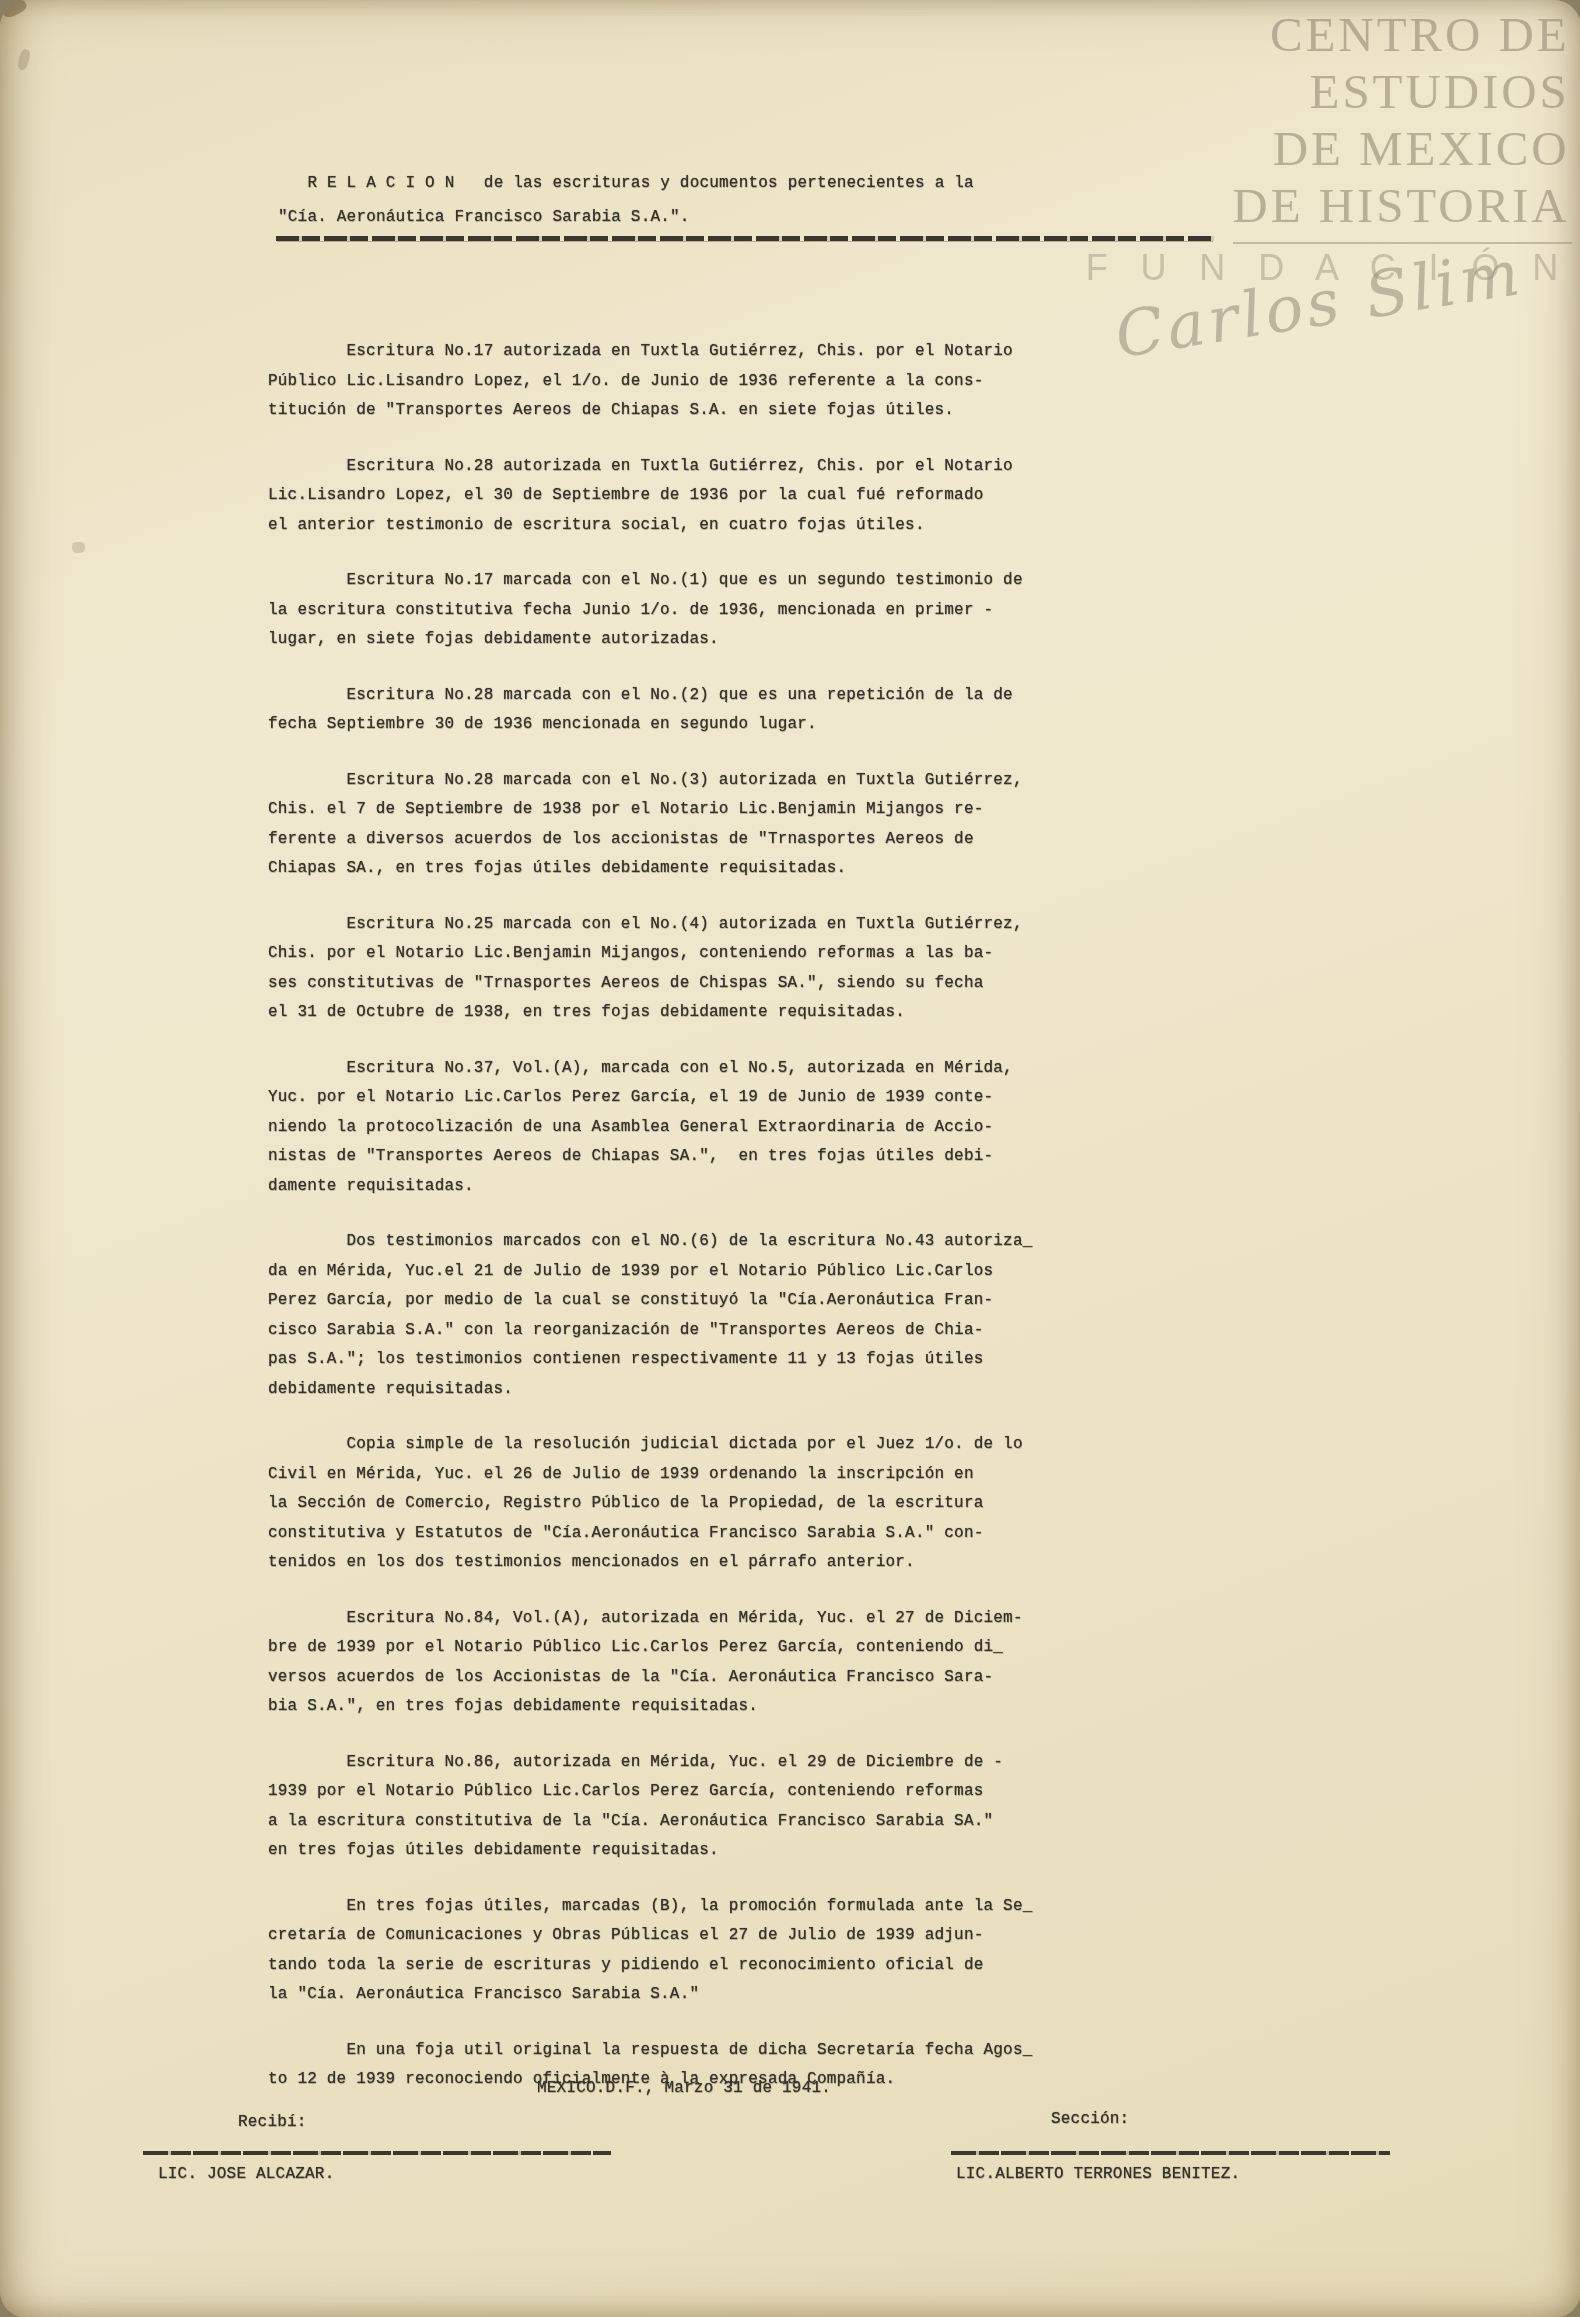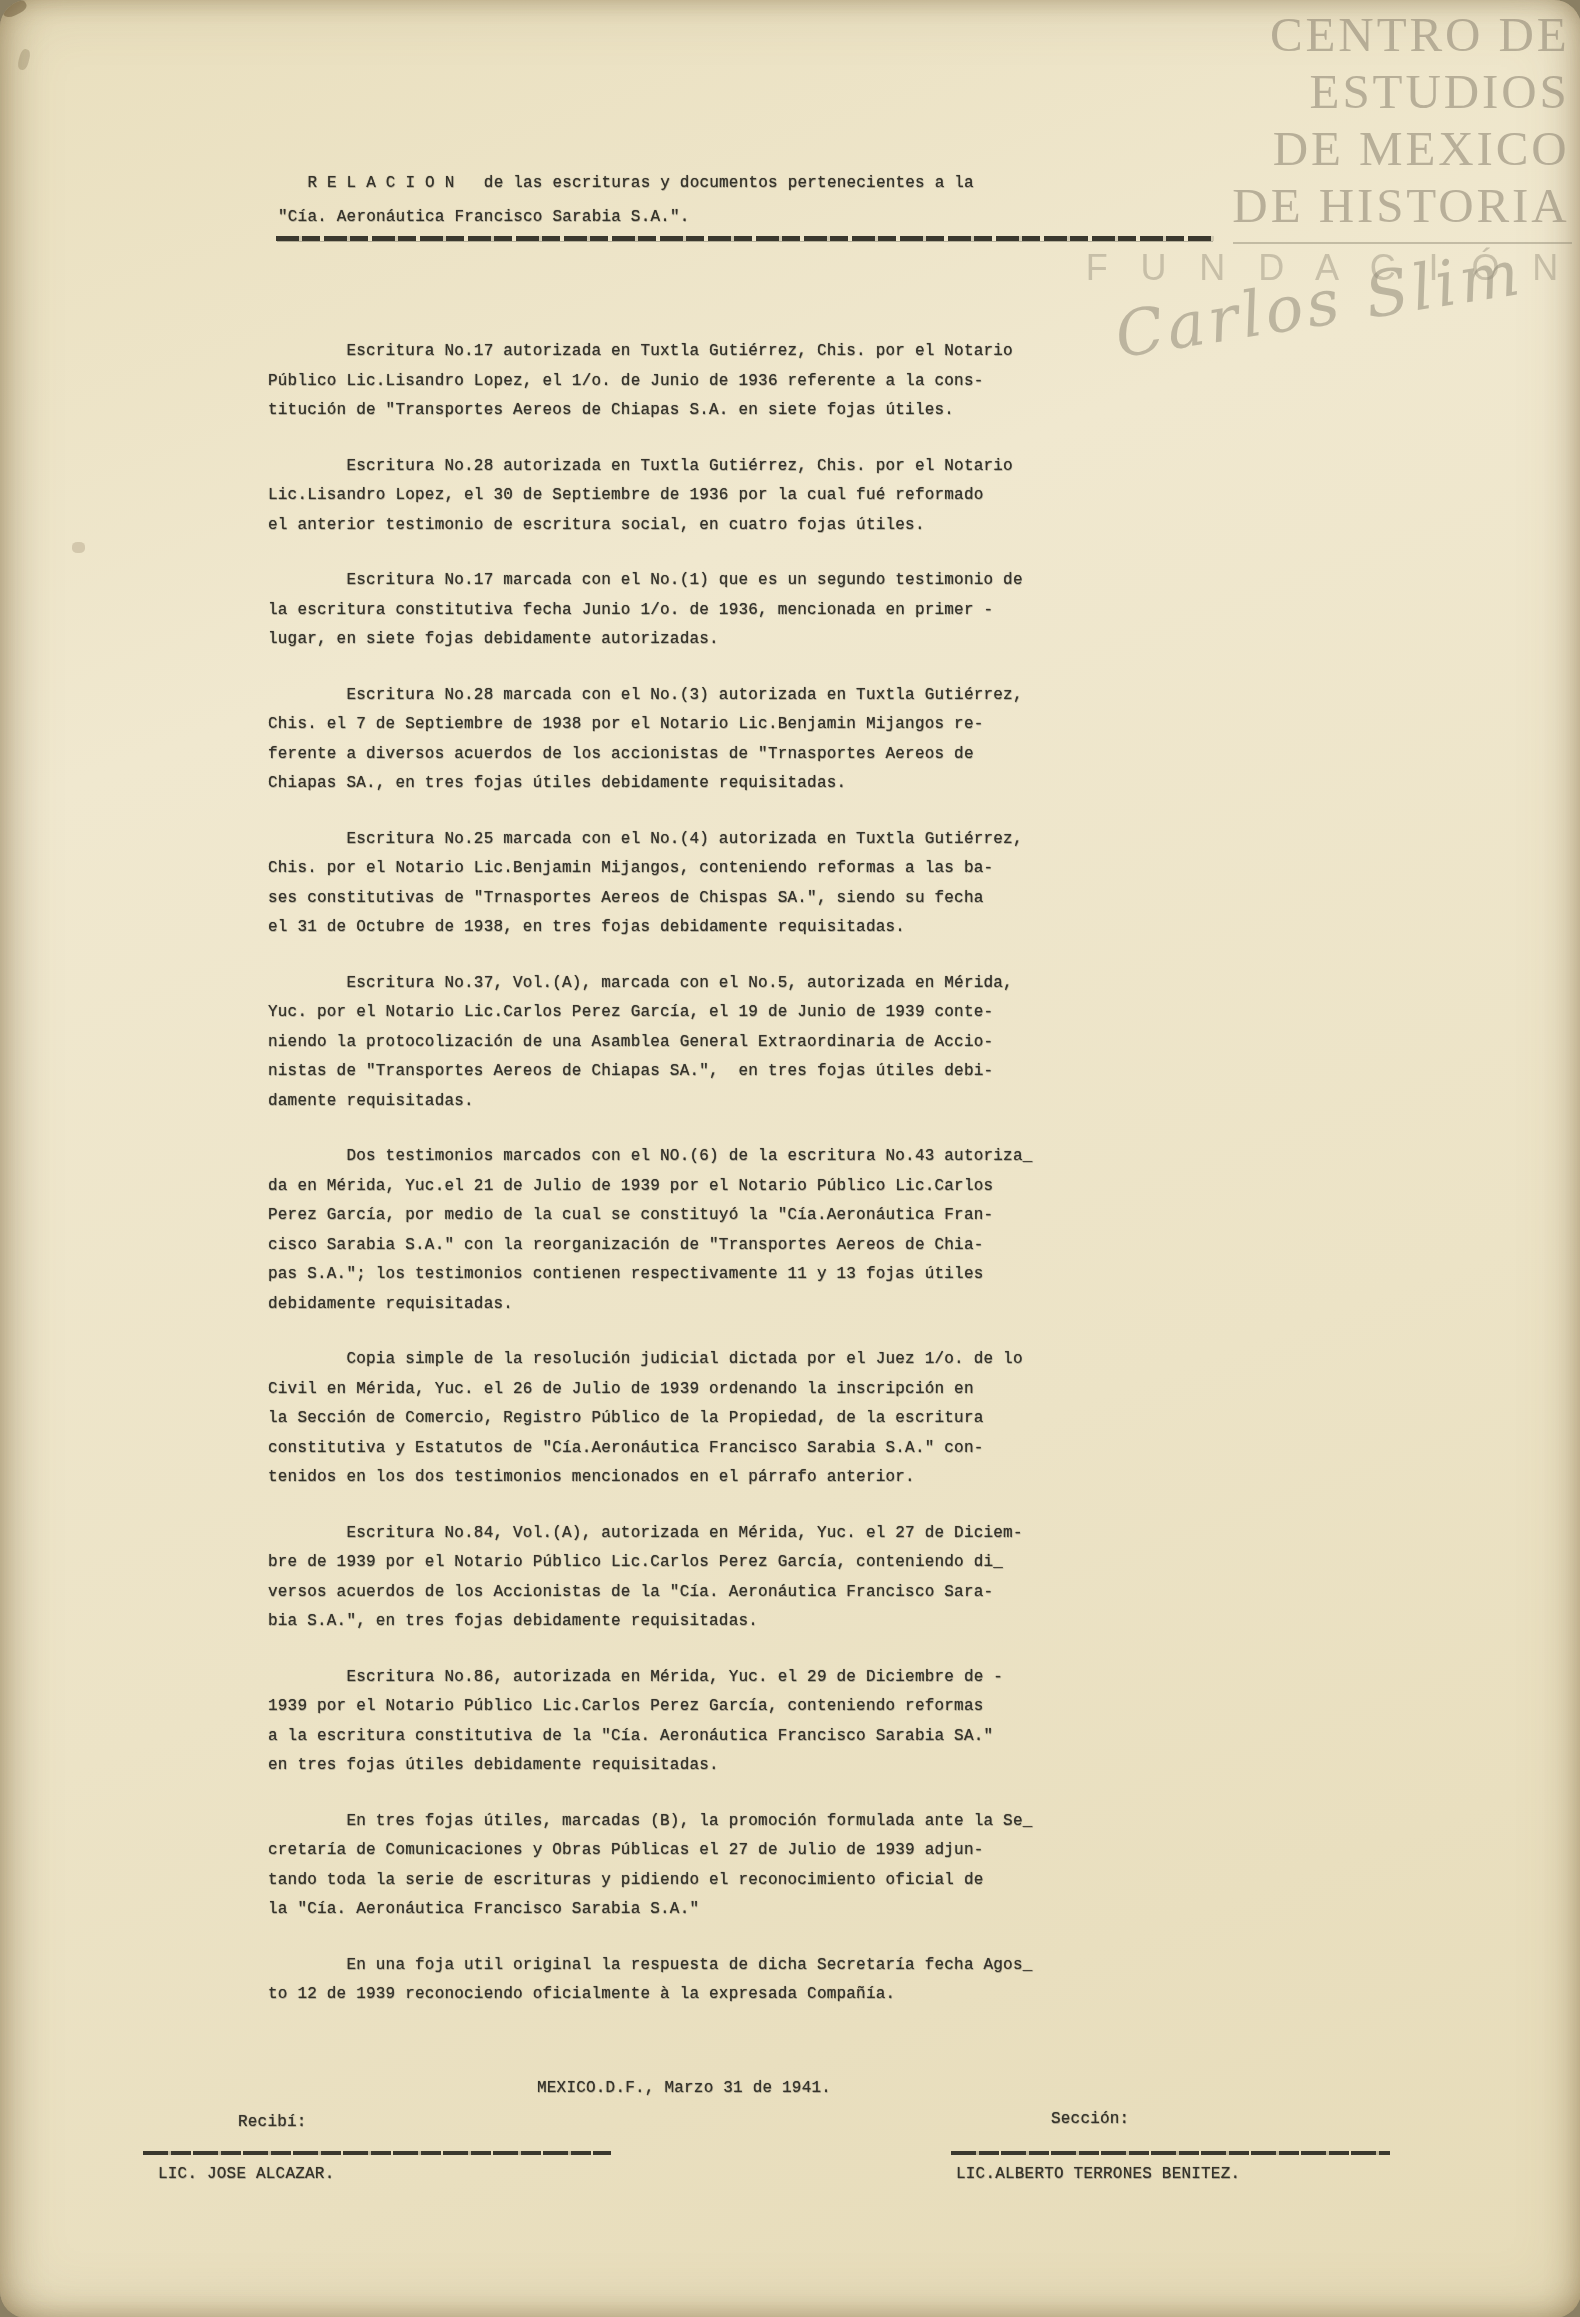--- a/index.html
+++ b/index.html
@@ -102,20 +102,22 @@
   <div class="body-col">
     <p class="typed">        Escritura No.17 autorizada en Tuxtla Gutiérrez, Chis. por el Notario
 Público Lic.Lisandro Lopez, el 1/o. de Junio de 1936 referente a la cons-
 titución de "Transportes Aereos de Chiapas S.A. en siete fojas útiles.</p>
     <p class="typed">        Escritura No.28 autorizada en Tuxtla Gutiérrez, Chis. por el Notario
 Lic.Lisandro Lopez, el 30 de Septiembre de 1936 por la cual fué reformado
 el anterior testimonio de escritura social, en cuatro fojas útiles.</p>
     <p class="typed">        Escritura No.17 marcada con el No.(1) que es un segundo testimonio de
 la escritura constitutiva fecha Junio 1/o. de 1936, mencionada en primer -
 lugar, en siete fojas debidamente autorizadas.</p>
+    <p class="typed">        Escritura No.28 marcada con el No.(2) que es una repetición de la de
+fecha Septiembre 30 de 1936 mencionada en segundo lugar.</p>
     <p class="typed">        Escritura No.28 marcada con el No.(3) autorizada en Tuxtla Gutiérrez,
 Chis. el 7 de Septiembre de 1938 por el Notario Lic.Benjamin Mijangos re-
 ferente a diversos acuerdos de los accionistas de "Trnasportes Aereos de
 Chiapas SA., en tres fojas útiles debidamente requisitadas.</p>
     <p class="typed">        Escritura No.25 marcada con el No.(4) autorizada en Tuxtla Gutiérrez,
 Chis. por el Notario Lic.Benjamin Mijangos, conteniendo reformas a las ba-
 ses constitutivas de "Trnasportes Aereos de Chispas SA.", siendo su fecha
 el 31 de Octubre de 1938, en tres fojas debidamente requisitadas.</p>
     <p class="typed">        Escritura No.37, Vol.(A), marcada con el No.5, autorizada en Mérida,
 Yuc. por el Notario Lic.Carlos Perez García, el 19 de Junio de 1939 conte-

